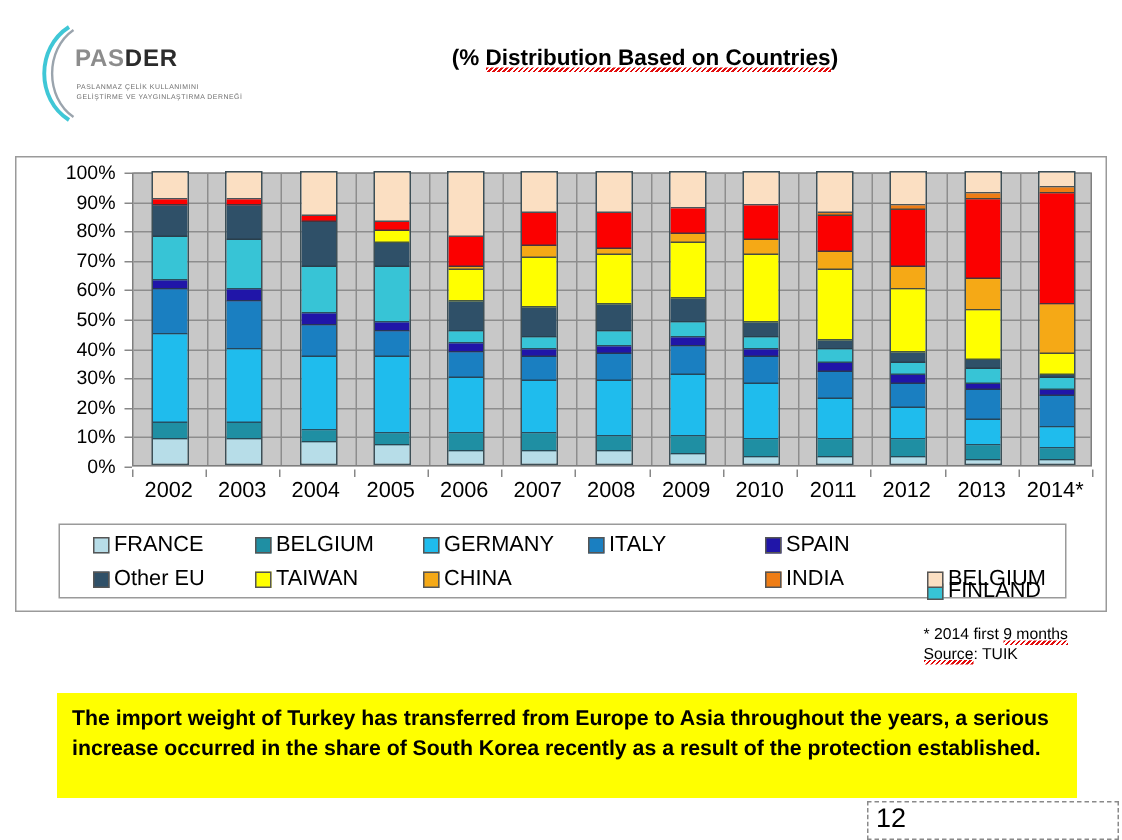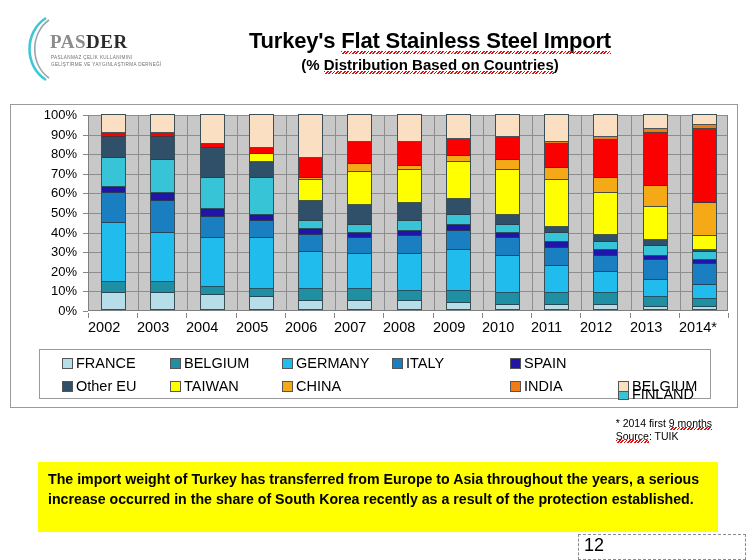--- a/index.html
+++ b/index.html
@@ -28,24 +28,24 @@
     width: 160px; height: 70px;
   }
   #logo-arc {
     position: absolute;
     left: 0; top: 2px;
     width: 34px; height: 66px;
   }
   #logo-wordmark {
     position: absolute;
     left: 32px; top: 17px;
-    font-size: 19px;
+    font-size: 16px;
     font-weight: bold;
     letter-spacing: 0.5px;
-    font-family: Liberation Serif, serif;
+    font-family: Liberation Sans, sans-serif;
   }
   #logo-wordmark .pas { color: #8c8c8c; }
   #logo-wordmark .der { color: #2b2b2b; }
   #logo-sub1, #logo-sub2 {
     position: absolute;
     left: 33px;
     font-size: 4.6px;
     letter-spacing: 0.35px;
     color: #6f6f6f;
     font-family: "Liberation Sans", sans-serif;
@@ -151,21 +151,21 @@
     box-sizing: border-box;
   }
   #x-axis {
     position: absolute;
     left: 77px; top: 204px;
     width: 640px; height: 26px;
   }
   .xtick {
     position: absolute;
     top: 6px;
-    text-align: left;
+    text-align: center;
     font-size: 14.5px;
     font-family: "Liberation Sans", sans-serif;
     white-space: nowrap;
   }
   .xtick-mark {
     position: absolute;
     top: 0; width: 1px; height: 5px;
     background: #878787;
   }
 
@@ -254,23 +254,20 @@
       <path d="M31 4 C 12 17, 12 49, 31 62" fill="none" stroke="#9aa4ad" stroke-width="1.6"></path>
     </svg>
     <div id="logo-wordmark">
       <span class="pas">PAS</span><span class="der">DER</span>
     </div>
     <div id="logo-sub1">PASLANMAZ ÇELİK KULLANIMINI</div>
     <div id="logo-sub2">GELİŞTİRME VE YAYGINLAŞTIRMA DERNEĞİ</div>
   </div>
 
   <div id="title-block">
-    <div id="slide-title">
-      <span>Turkey's </span><span class="sq">Flat Stainless Steel Import</span>
-    </div>
     <div id="slide-subtitle">
       <span>(% </span><span class="sq">Distribution Based on Countries</span><span>)</span>
     </div>
   </div>
 
 </div>
 
 <div id="chart-panel">
 
   <div id="plot-wrap">

